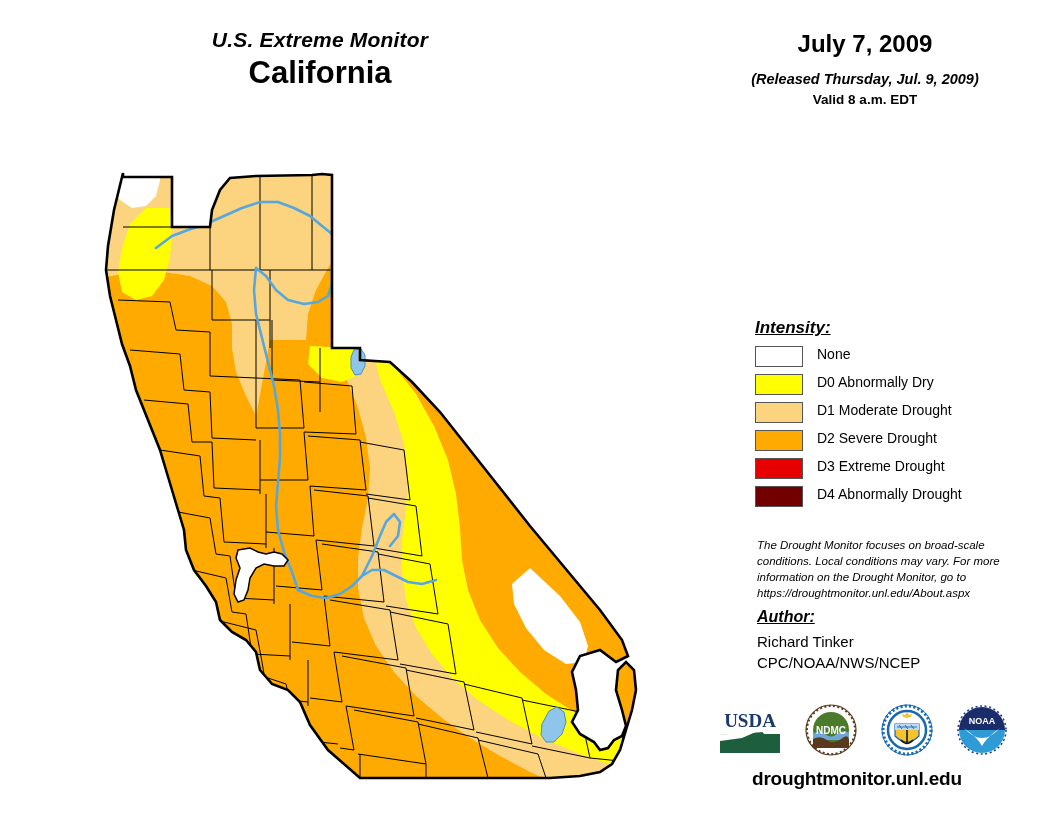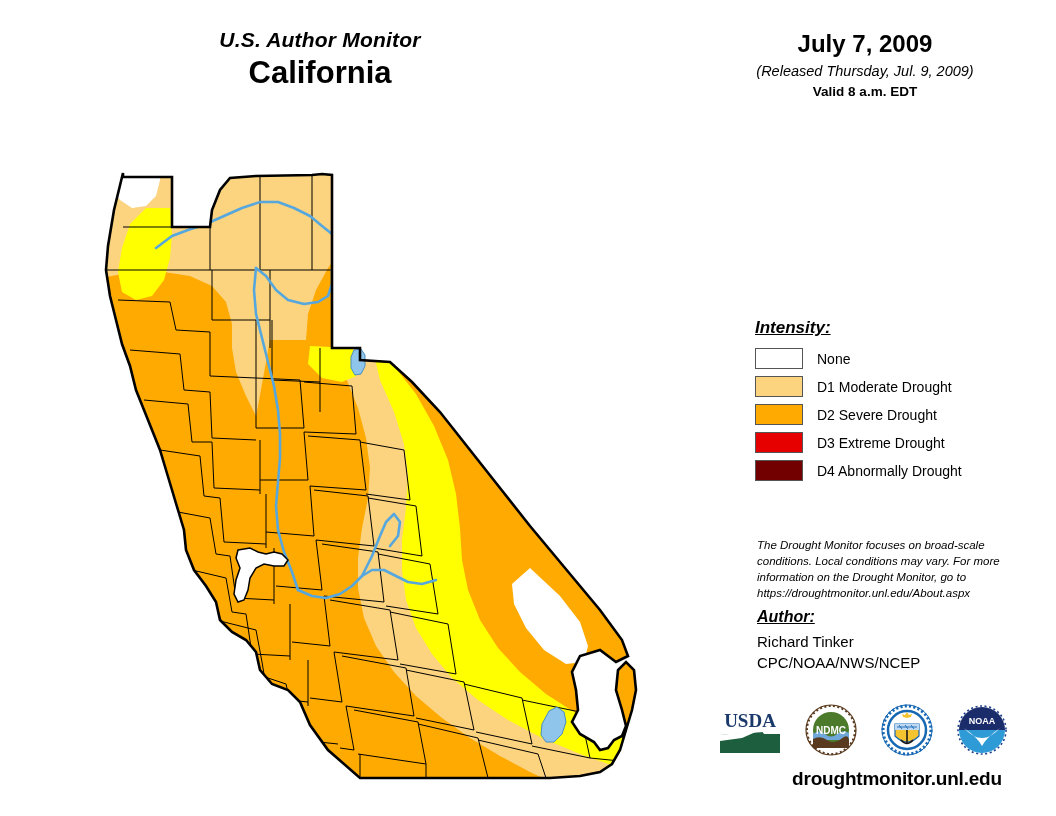--- a/index.html
+++ b/index.html
@@ -13,58 +13,58 @@
   }
   #page{position:absolute;inset:0;}
 
   
   .hdr-left{position:absolute;left:0;top:28px;width:640px;text-align:center;}
   .hdr-title1{font-size:21px;font-weight:bold;font-style:italic;letter-spacing:.2px;line-height:1.1;}
   .hdr-title2{font-size:31px;font-weight:bold;line-height:1.15;margin-top:4px;}
 
   .hdr-right{position:absolute;left:690px;top:30px;width:350px;text-align:center;}
   .hdr-date{font-size:24px;font-weight:bold;line-height:1.15;}
-  .hdr-rel{font-size:14.5px;font-weight:normal;font-style:italic;line-height:1.25;margin-top:4px;}
+  .hdr-rel{font-size:14.5px;font-weight:bold;font-style:italic;line-height:1.25;margin-top:12px;}
   .hdr-valid{font-size:13.5px;font-weight:bold;line-height:1.25;margin-top:4px;}
 
   
   #map-wrap{position:absolute;left:60px;top:150px;width:640px;height:650px;}
   #map-svg{display:block;width:640px;height:650px;}
 
   
   #legend{position:absolute;left:755px;top:318px;width:280px;}
   .legend-title{font-size:17px;font-weight:bold;font-style:italic;text-decoration:underline;margin-bottom:8px;}
-  .legend-row{display:flex;align-items:center;height:25px;margin-bottom:3px;}
+  .legend-row{display:flex;align-items:flex-start;height:25px;margin-bottom:3px;}
   .swatch{width:48px;height:21px;border:1px solid #555;box-sizing:border-box;flex:0 0 auto;}
   .legend-label{font-size:14px;margin-left:14px;white-space:nowrap;}
 
   
   #disclaimer{position:absolute;left:757px;top:538px;width:270px;
     font-size:11.5px;font-style:italic;line-height:1.38;}
 
   
   #author{position:absolute;left:757px;top:608px;width:270px;}
   .author-title{font-size:16px;font-weight:bold;font-style:italic;text-decoration:underline;}
   .author-line{font-size:15px;line-height:1.35;margin-top:6px;}
 
   
   #logos{position:absolute;left:718px;top:700px;width:290px;height:60px;
     display:flex;align-items:center;justify-content:space-between;}
   .logo{flex:0 0 auto;}
 
-  #site-url{position:absolute;left:752px;top:768px;width:290px;text-align:center;
+  #site-url{position:absolute;left:752px;top:768px;width:290px;
     font-size:19px;font-weight:bold;letter-spacing:-.2px;}
 </style>
 </head>
 <body>
 
 <div id="page">
 
   <div class="hdr-left">
-    <div class="hdr-title1">U.S. Author Monitor</div>
+    <div class="hdr-title1">U.S. Extreme Monitor</div>
     <div class="hdr-title2">California</div>
   </div>
 
   <div class="hdr-right">
     <div class="hdr-date">July 7, 2009</div>
     <div class="hdr-rel">(Released Thursday, Jul. 9, 2009)</div>
     <div class="hdr-valid">Valid 8 a.m. EDT</div>
   </div>
 
   <div id="map-wrap">
@@ -253,20 +253,24 @@
   </div>
 
   <div id="legend">
     <div class="legend-title">Intensity:</div>
 
     <div class="legend-row">
       <span class="swatch" style="background:#FFFFFF"></span>
       <span class="legend-label">None</span>
     </div>
 
+    <div class="legend-row">
+      <span class="swatch" style="background:#FFFF00"></span>
+      <span class="legend-label">D0 Abnormally Dry</span>
+    </div>
 
     <div class="legend-row">
       <span class="swatch" style="background:#FCD37F"></span>
       <span class="legend-label">D1 Moderate Drought</span>
     </div>
 
     <div class="legend-row">
       <span class="swatch" style="background:#FFAA00"></span>
       <span class="legend-label">D2 Severe Drought</span>
     </div>

